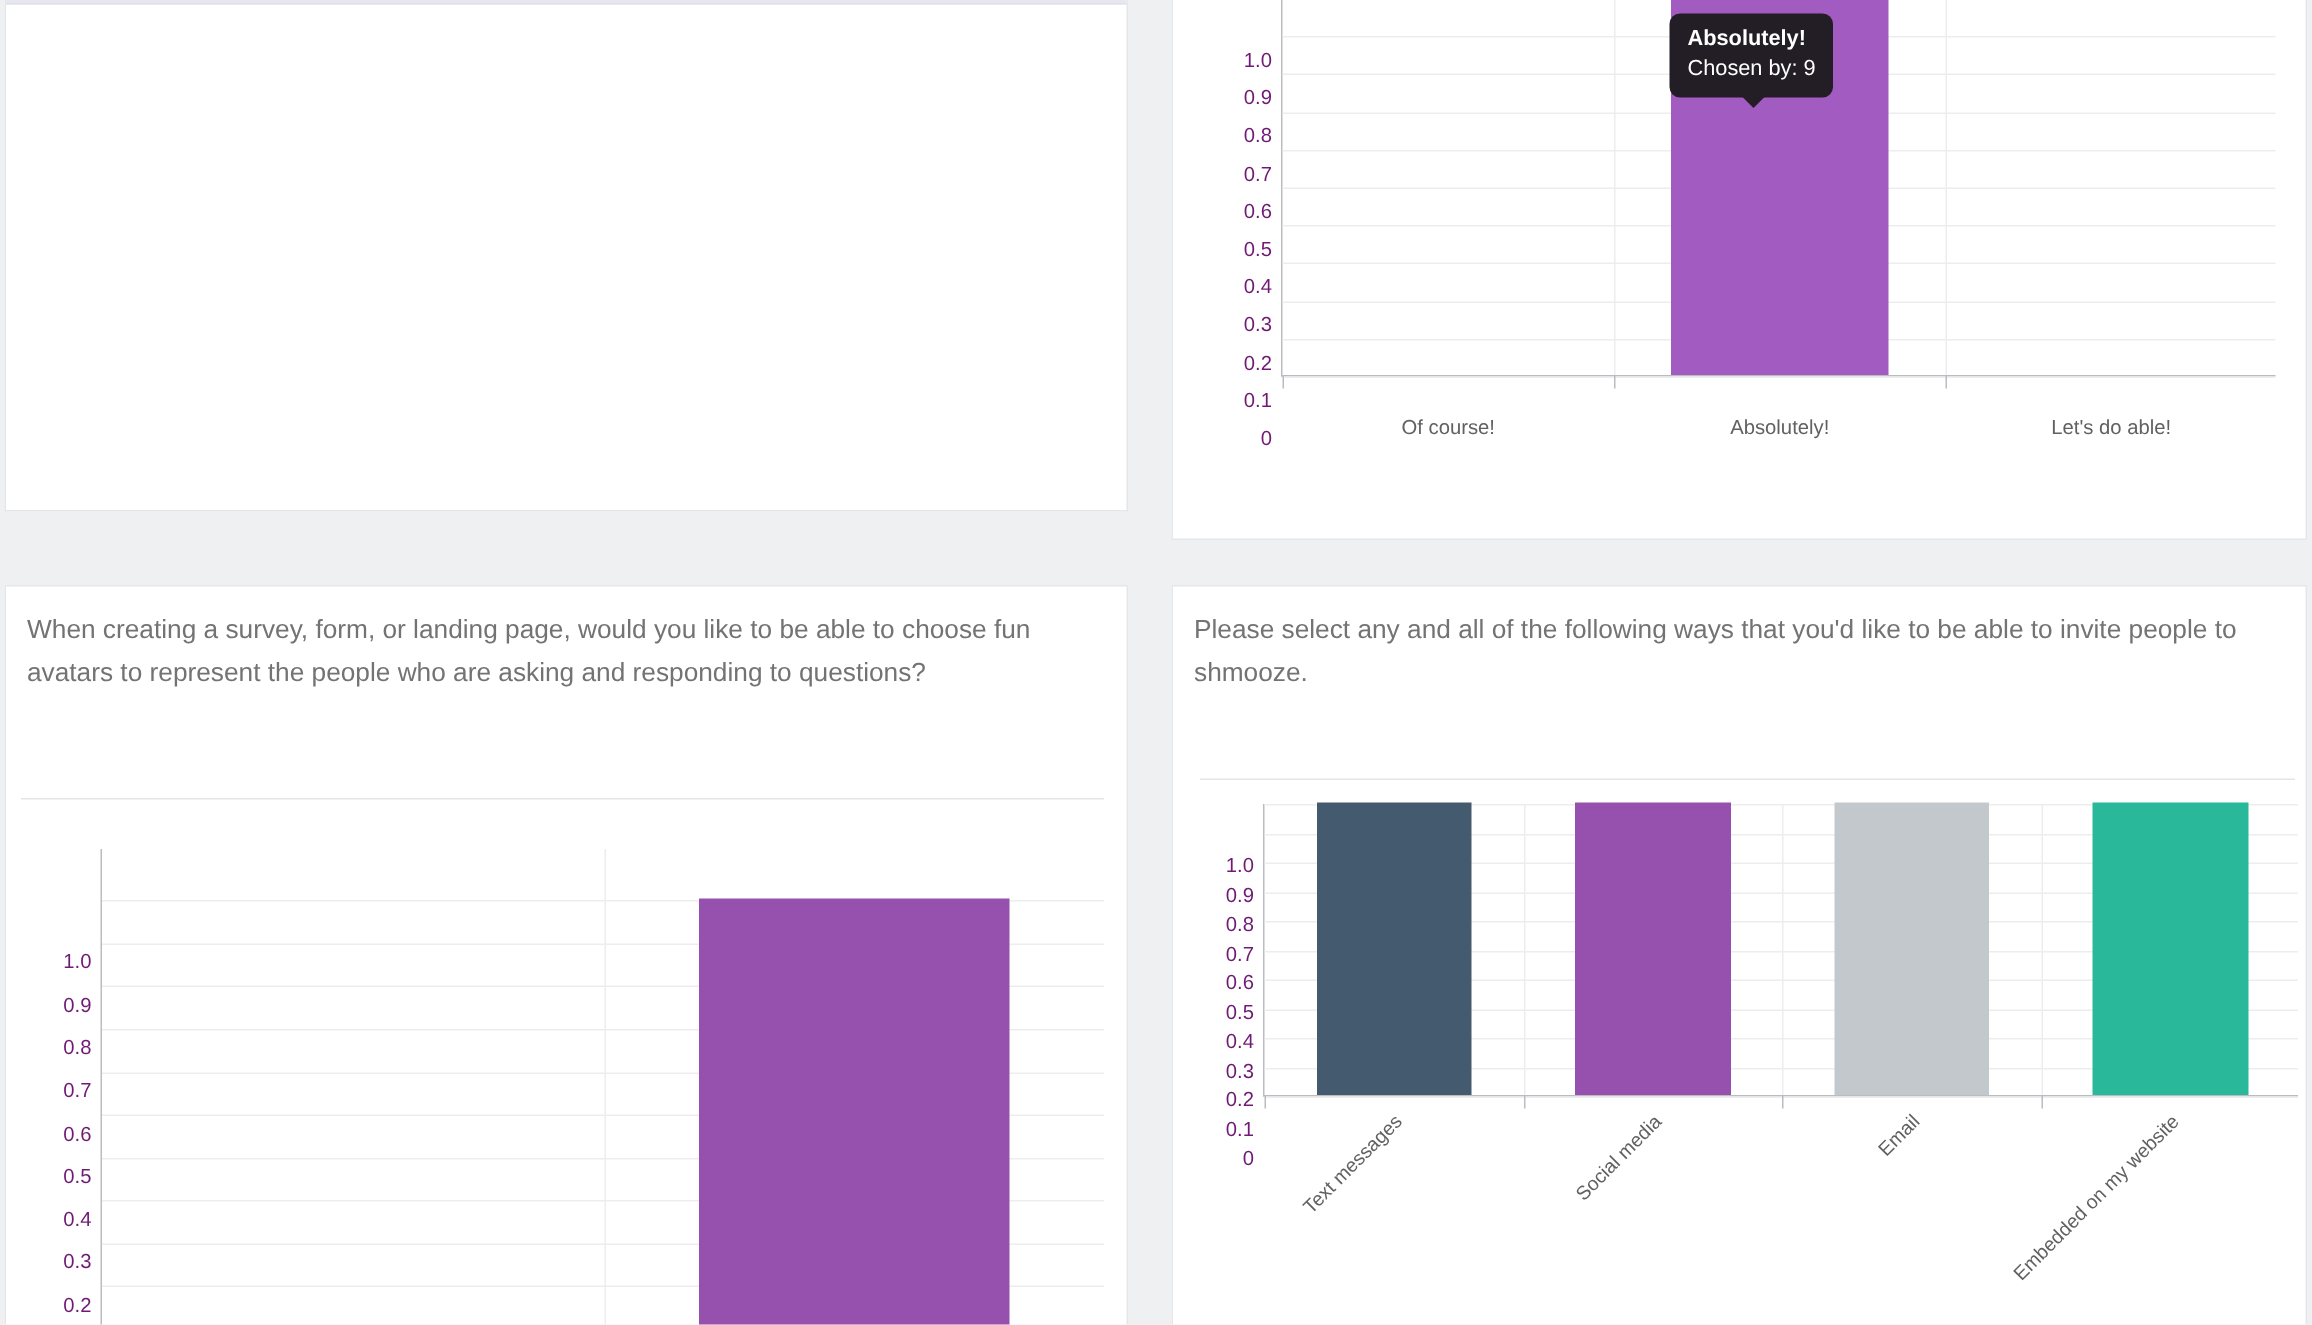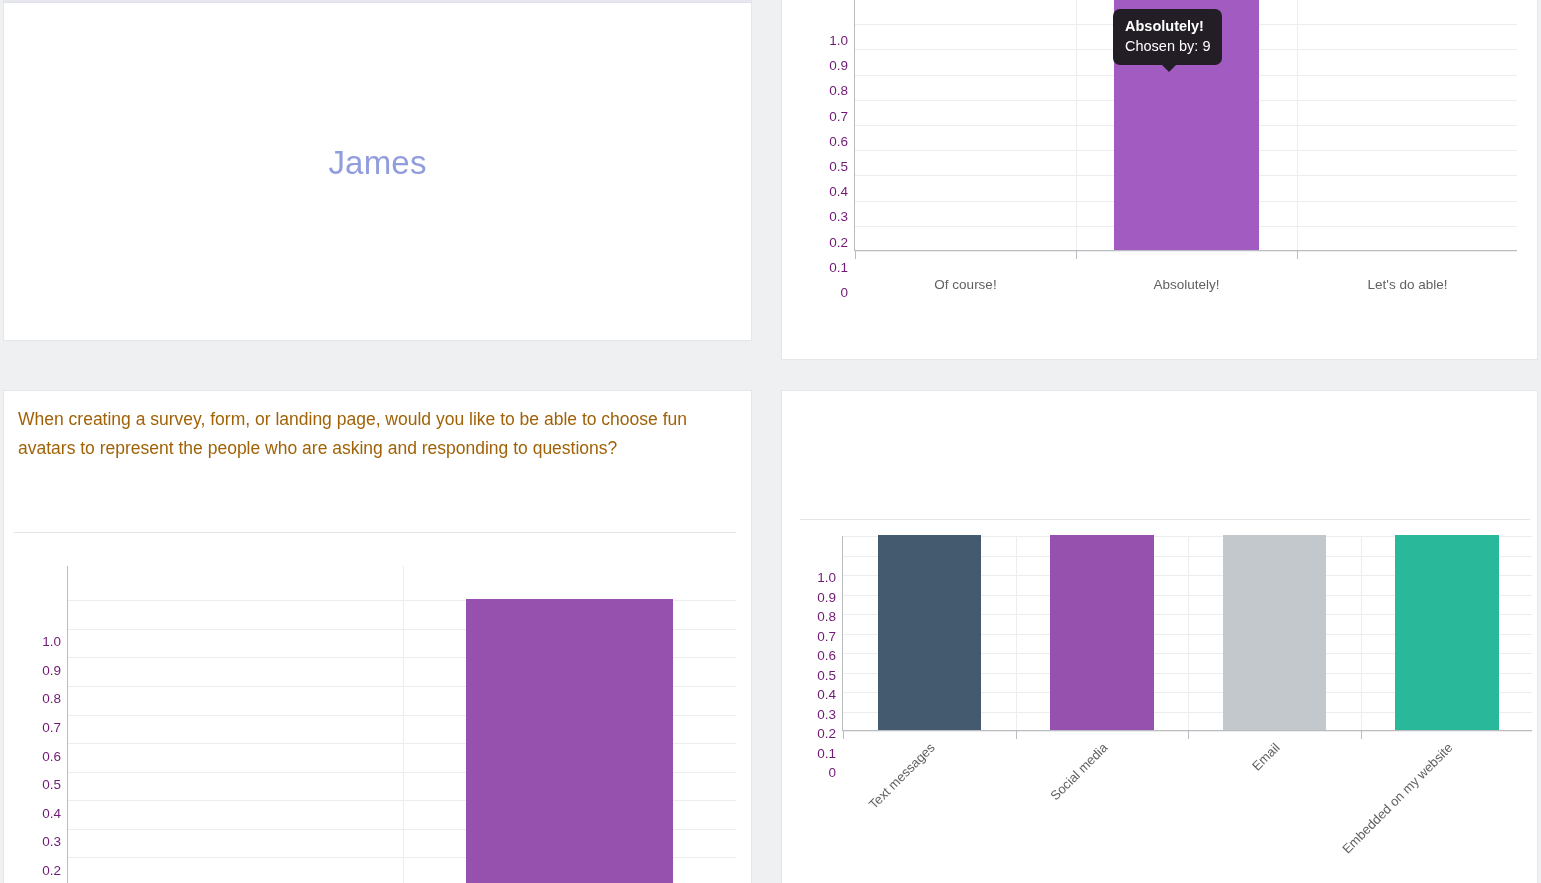--- a/index.html
+++ b/index.html
@@ -65,21 +65,21 @@
     width: 757px; height: 500px;
   }
 
   .question-text {
     position: absolute;
     left: 14px;
     top: 14px;
     right: 40px;
     font-size: 17.5px;
     line-height: 28.5px;
-    color: #a16207;
+    color: #737373;
     font-weight: 400;
   }
 
   .hr-divider {
     position: absolute;
     height: 1px;
     background: #e3e5e8;
   }
 
   
@@ -167,21 +167,20 @@
     border-top: 8px solid #231d25;
   }
 </style>
 </head>
 <body>
 
 <div id="root">
 
   <div class="card" id="card-name">
     <div class="topbar"></div>
-    <div id="respondent-name">James</div>
   </div>
 
   <div class="card" id="card-chart1">
 
     <div class="chart" id="chart1" style="left:0; top:0; width:757px; height:420px;">
       <div class="plot" id="chart1-plot" style="left:72px; top:58px; width:663px; height:252px;">
           <div class="gridline" style="top: 252px;"></div>
           <div class="ytick" style="top: 252px;">0</div>
           <div class="gridline" style="top: 226.8px;"></div>
           <div class="ytick" style="top: 226.8px;">0.1</div>
@@ -249,20 +248,21 @@
           <div class="ytick" style="top: 62.8571px;">0.9</div>
           <div class="gridline" style="top: 34.2857px;"></div>
           <div class="ytick" style="top: 34.2857px;">1.0</div>
           <div class="vgrid" style="left: 334.5px;"></div>
           <div class="bar" style="left: 398.055px; width: 207.39px; height: 285.714px; background: rgb(149, 81, 173);"></div>
         </div>
     </div>
   </div>
 
   <div class="card" id="card-q2">
+    <div class="question-text">Please select any and all of the following ways that you'd like to be able to invite people to shmooze.</div>
 
     <div class="hr-divider" style="left:18px; top:128px; width:730px;"></div>
 
     <div class="chart" id="chart3" style="left:0; top:140px; width:757px; height:360px;">
       <div class="plot" id="chart3-plot" style="left:60px; top:5px; width:690px; height:195px;">
           <div class="gridline" style="top: 195px;"></div>
           <div class="ytick" style="top: 195px;">0</div>
           <div class="gridline" style="top: 175.5px;"></div>
           <div class="ytick" style="top: 175.5px;">0.1</div>
           <div class="gridline" style="top: 156px;"></div>

